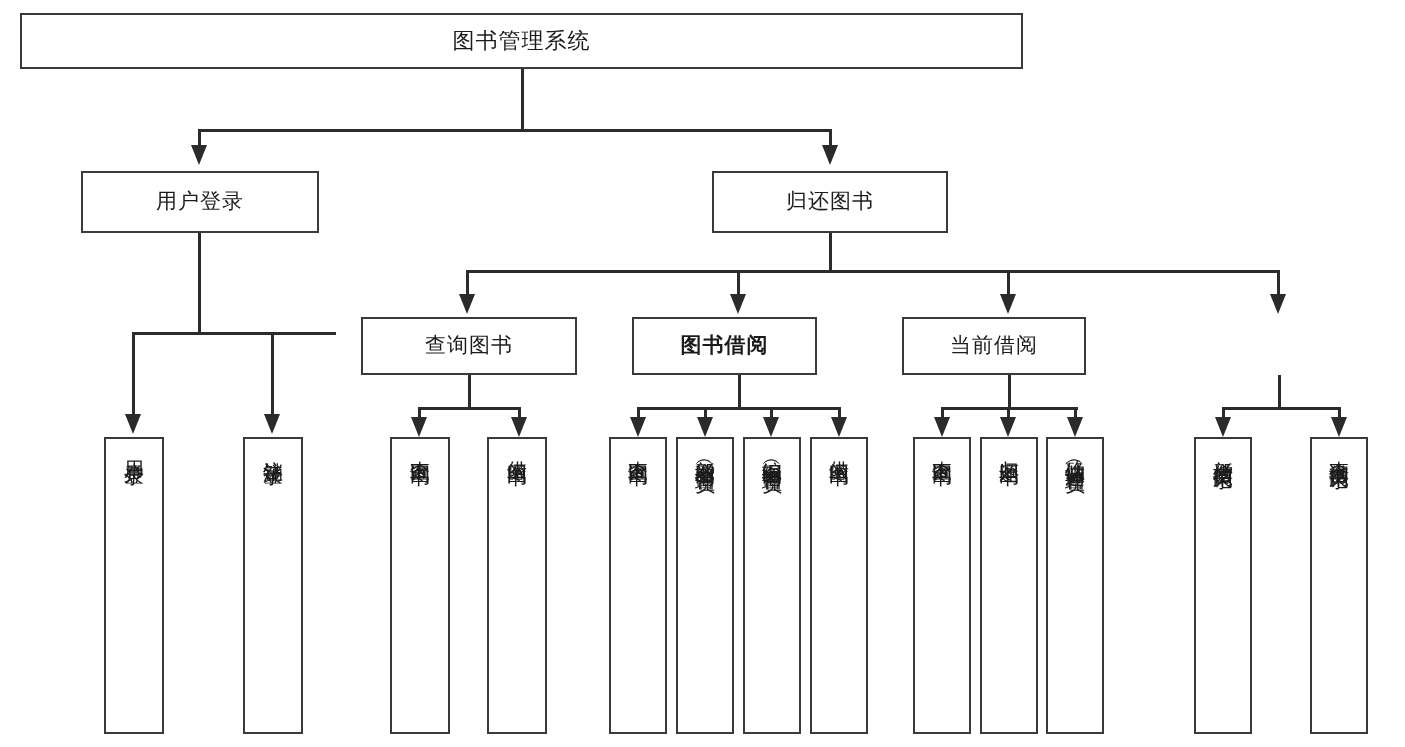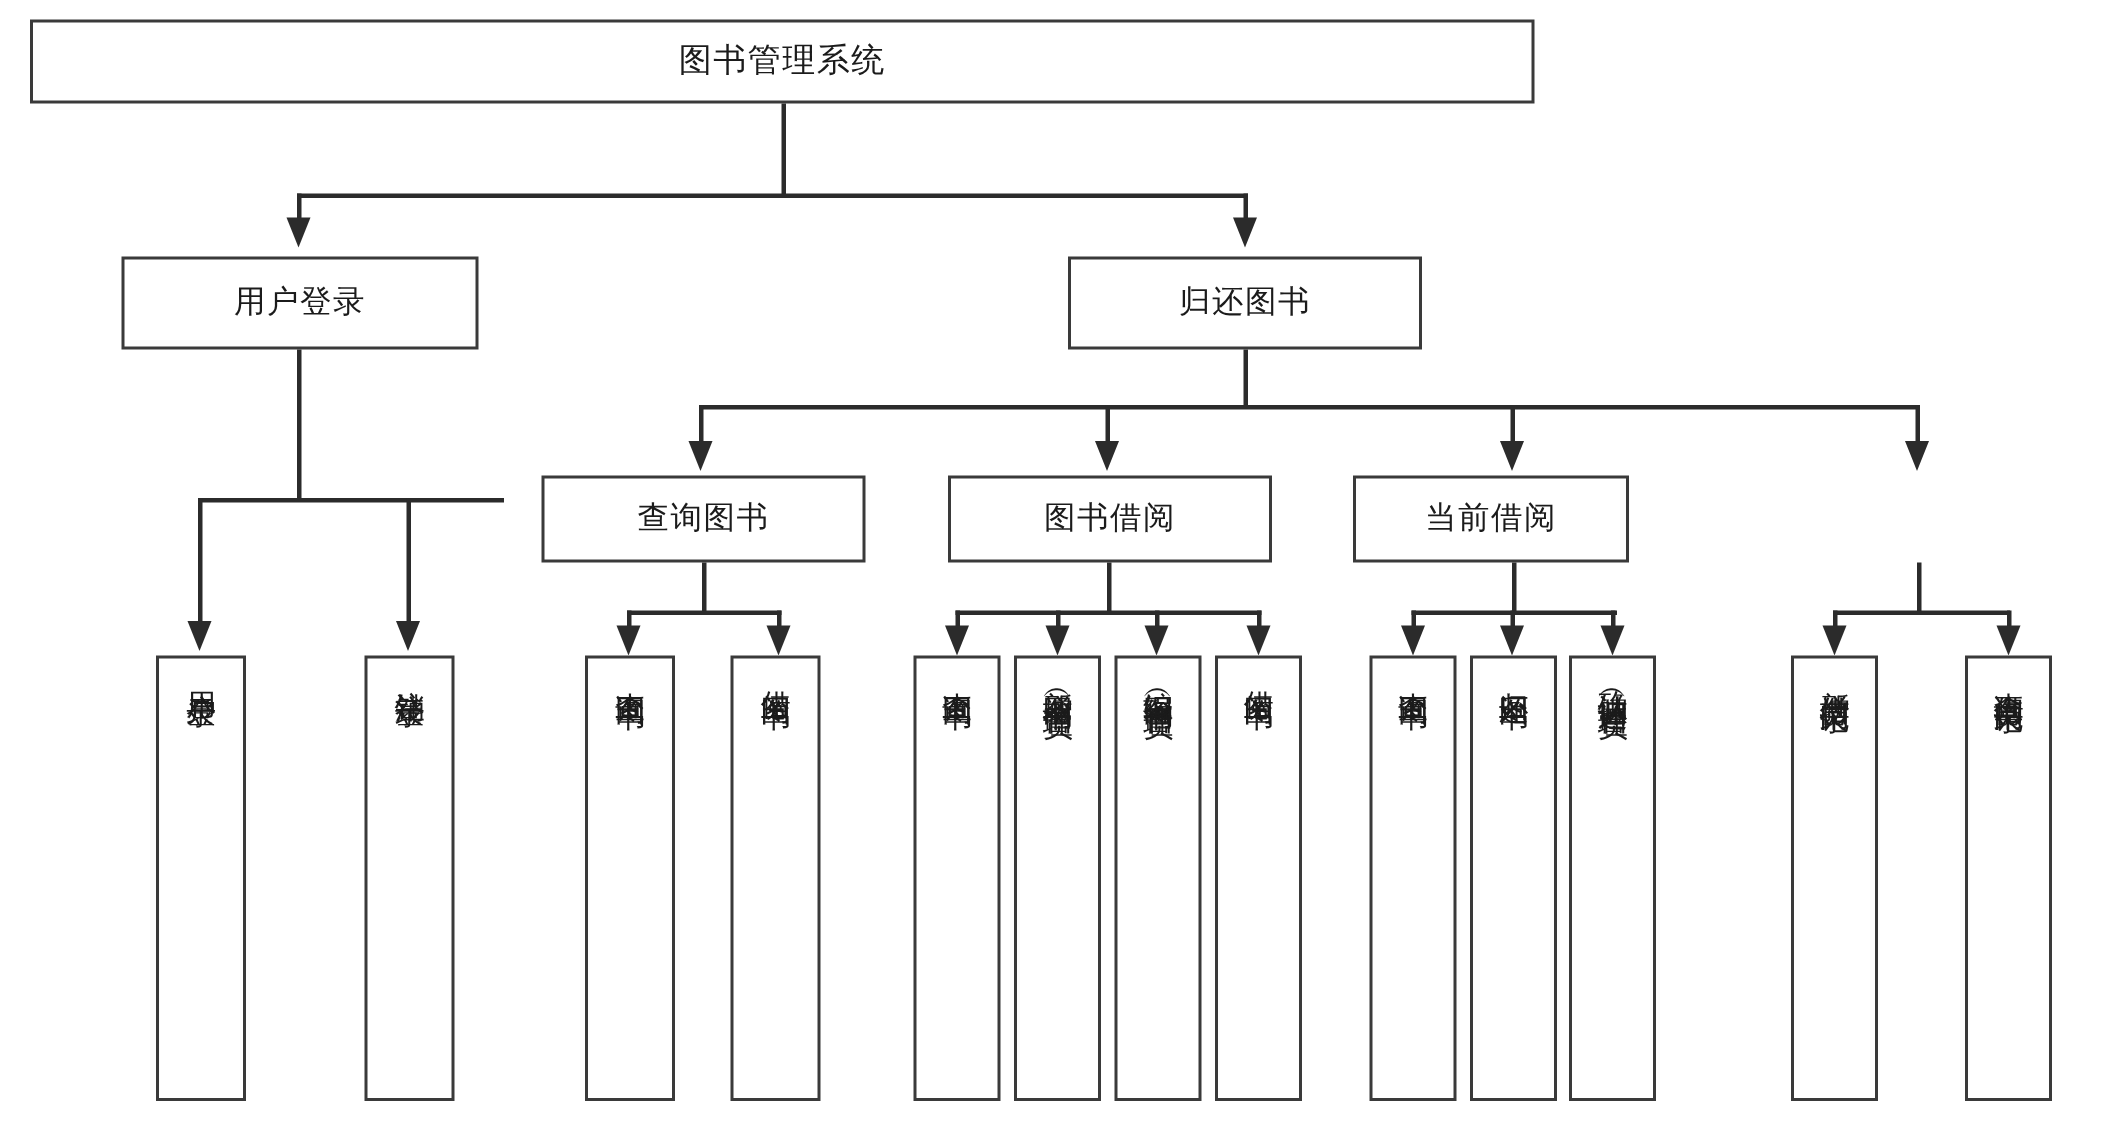--- a/index.html
+++ b/index.html
@@ -117,21 +117,21 @@
   <div class="ln v" style="left:737px;top:270px;width:3px;height:26px;"></div>
   <div class="arrow" style="left:730px;top:294px;"></div>
   <div class="ln v" style="left:1007px;top:270px;width:3px;height:26px;"></div>
   <div class="arrow" style="left:1000px;top:294px;"></div>
   <div class="ln v" style="left:1277px;top:270px;width:3px;height:26px;"></div>
   <div class="arrow" style="left:1270px;top:294px;"></div>
 
   <div class="node h" style="left:361px;top:317px;width:216px;height:58px;">
     <span class="lbl">查询图书</span>
   </div>
-  <div class="node h" style="left:632px;top:317px;width:216px;height:58px;">
+  <div class="node h" style="left:632px;top:317px;width:185px;height:58px;font-weight:bold;">
     <span class="lbl">图书借阅</span>
   </div>
   <div class="node h" style="left:902px;top:317px;width:184px;height:58px;">
     <span class="lbl">当前借阅</span>
   </div>
 
   <div class="ln v" style="left:468px;top:375px;width:3px;height:34px;"></div>
   <div class="ln h" style="left:418px;top:407px;width:103px;height:3px;"></div>
   <div class="ln v" style="left:418px;top:407px;width:3px;height:12px;"></div>
   <div class="arrow" style="left:411px;top:417px;"></div>

